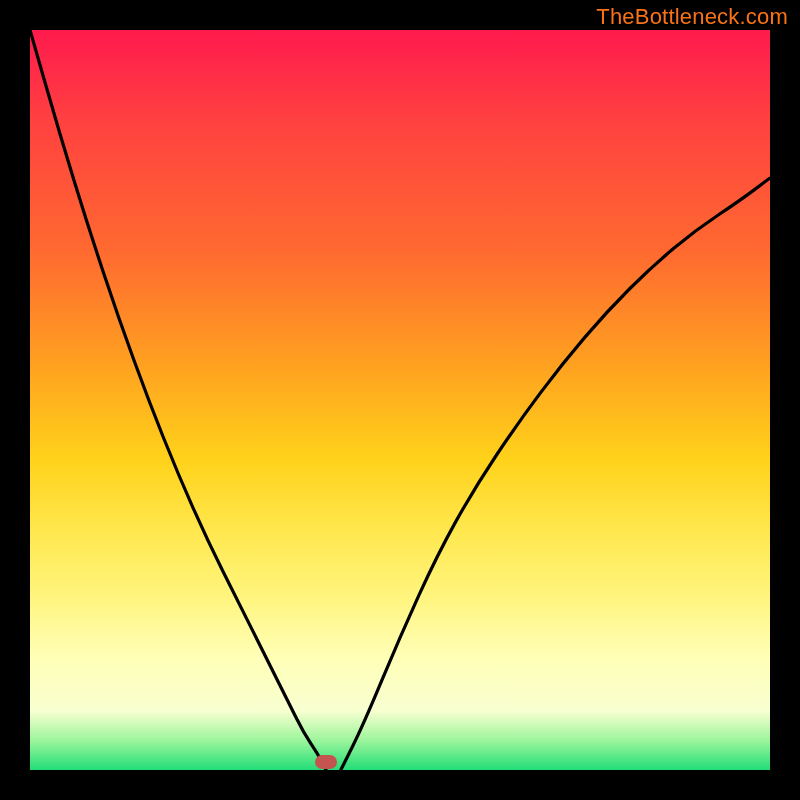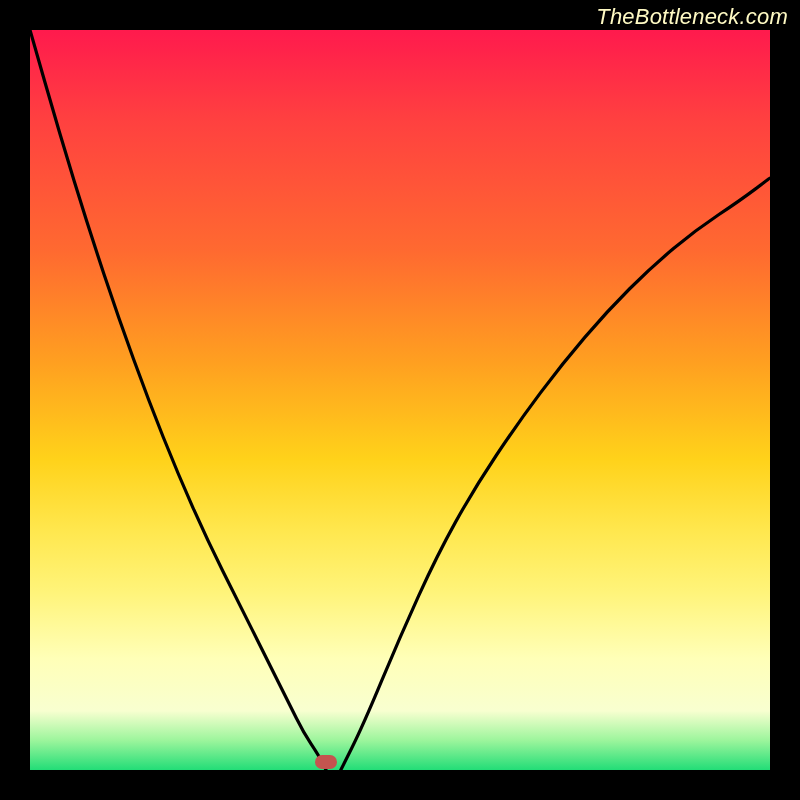--- a/index.html
+++ b/index.html
@@ -37,26 +37,25 @@
       #ffffb8 85%,
       #f8ffd0 92%,
       #9cf59c 96%,
       #22dd77 100%
     );
   }
   .watermark {
     position: absolute;
     top: 4px;
     right: 12px;
-    color: #fef9c3;
+    color: #f97316;
     font-size: 22px;
     letter-spacing: 0.2px;
     font-weight: 500;
     user-select: none;
-    font-style: italic;
   }
   svg.curve {
     position: absolute;
     left: 0; top: 0;
     width: 740px; height: 740px;
   }
   .min-marker {
     position: absolute;
     width: 22px;
     height: 14px;

